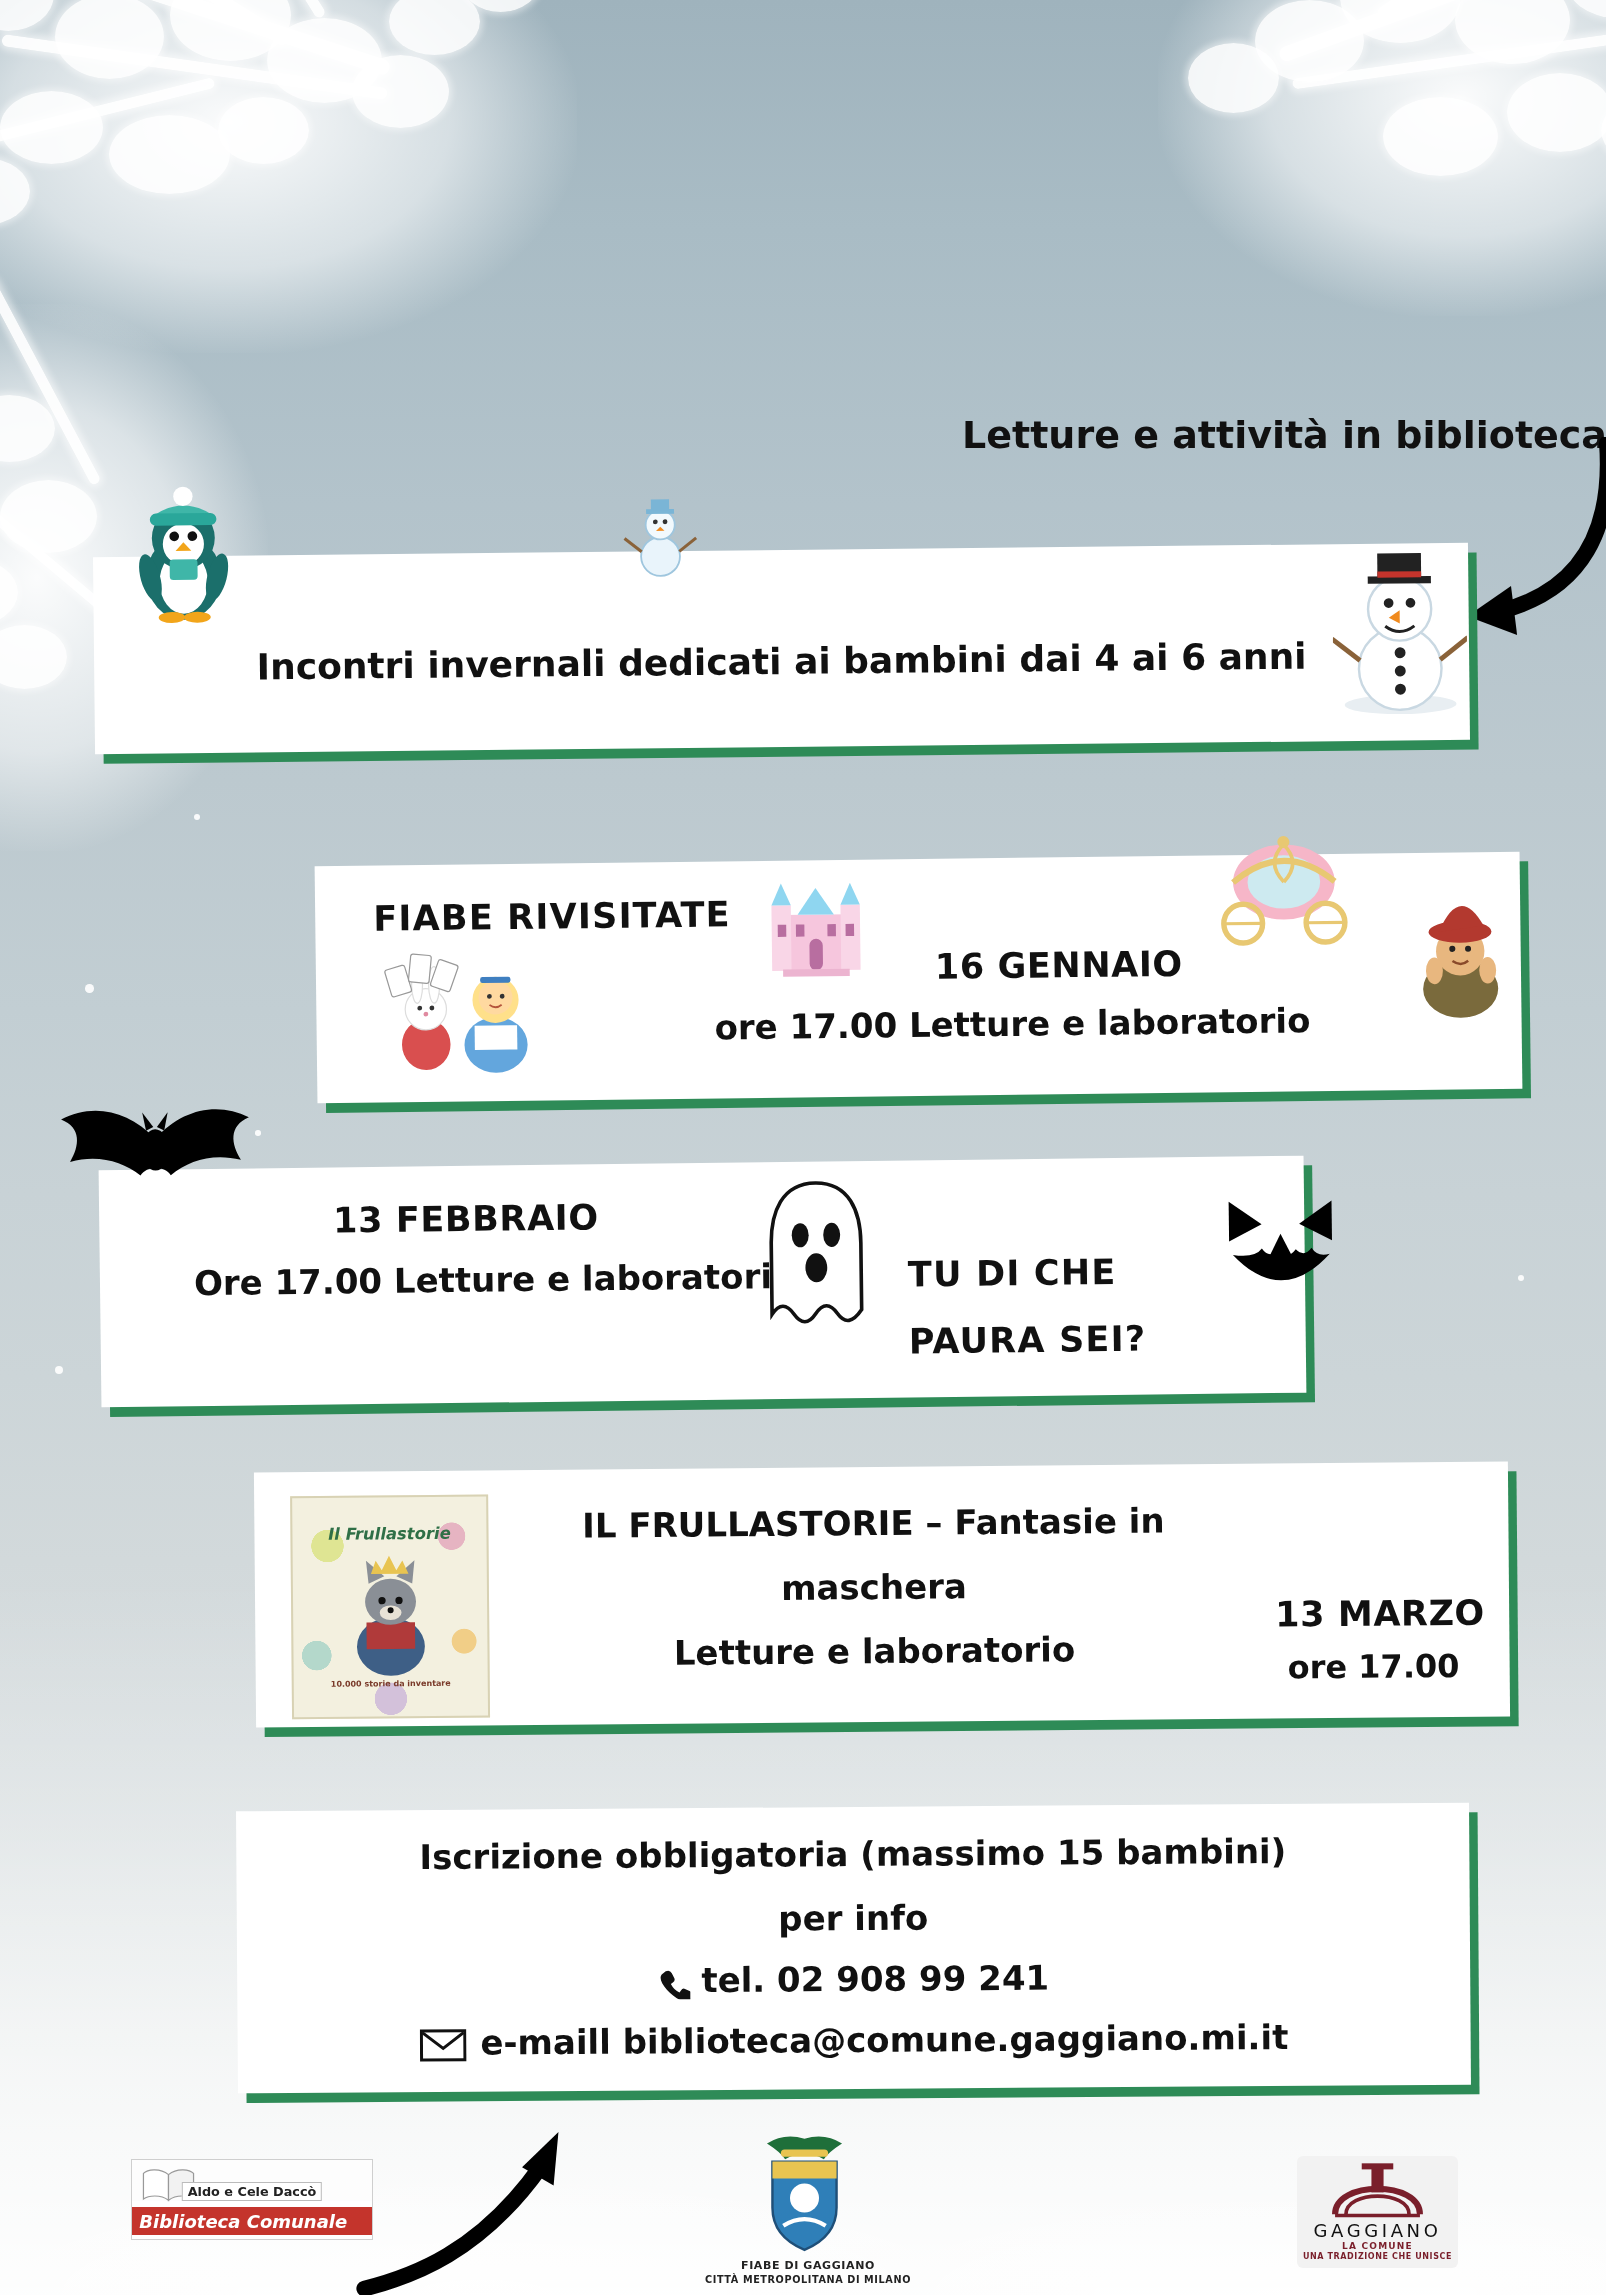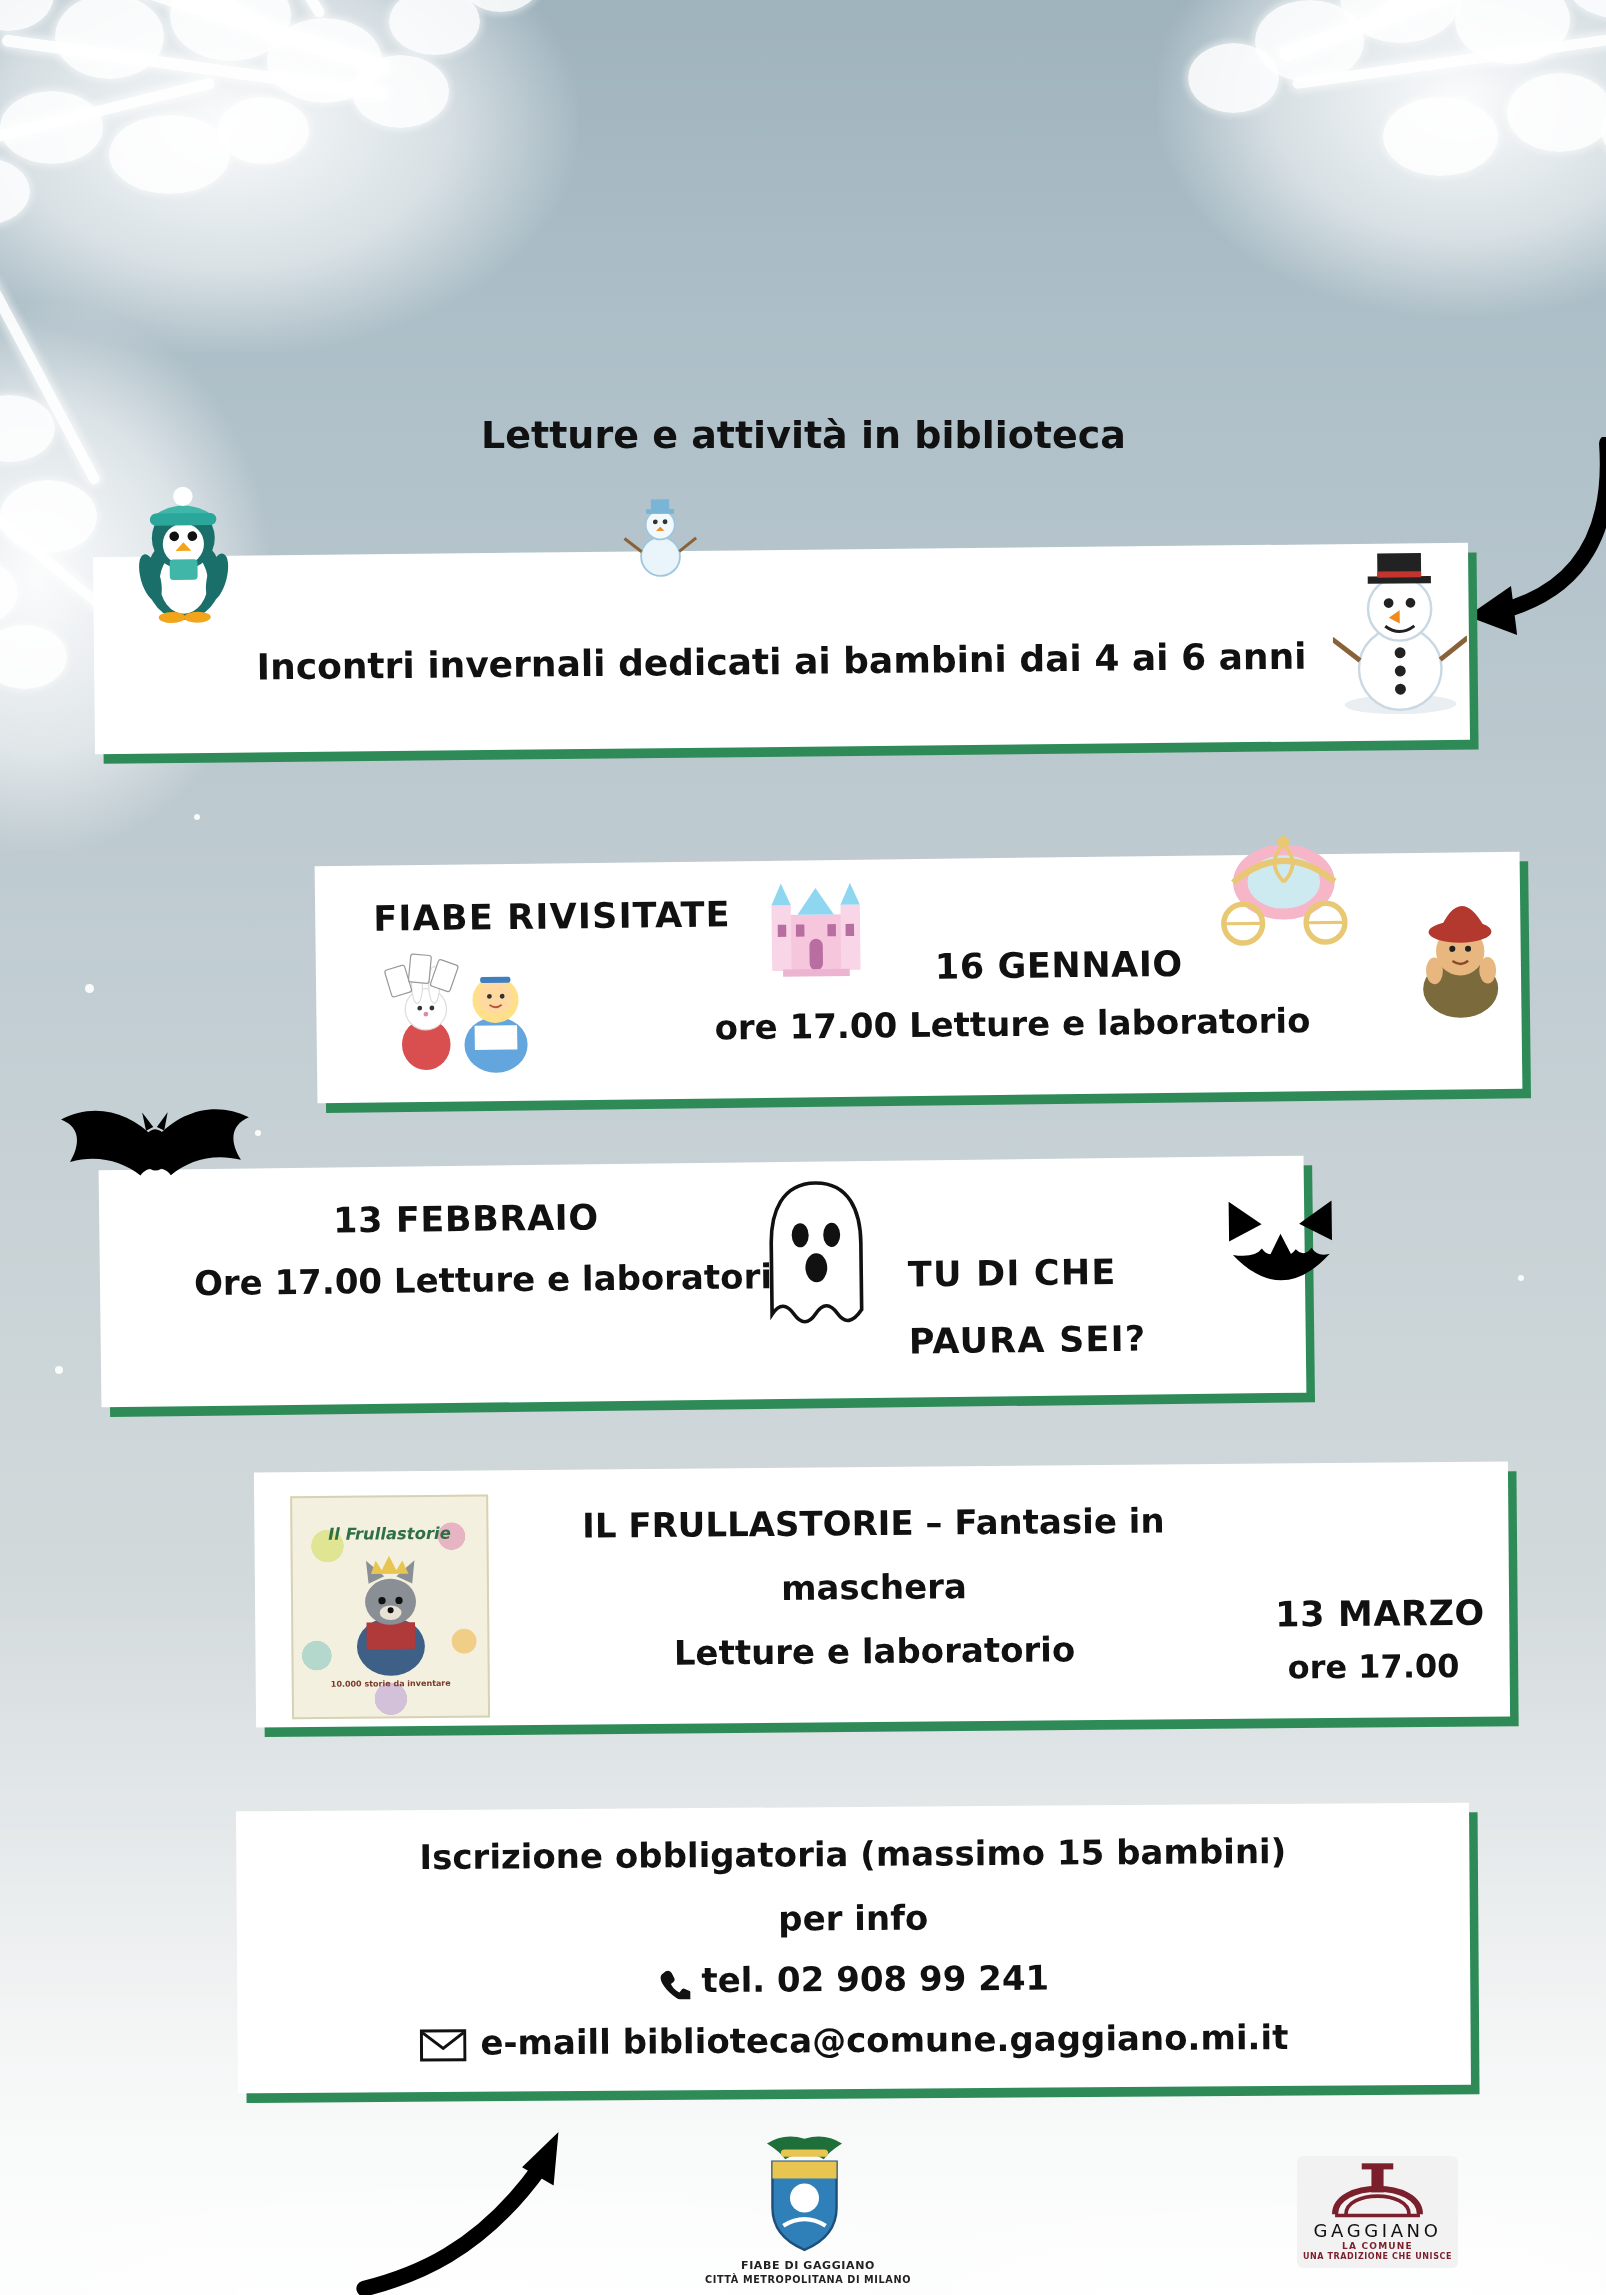--- a/index.html
+++ b/index.html
@@ -101,21 +101,21 @@
       3px 0 0 #ffffff, -3px 0 0 #ffffff, 0 3px 0 #ffffff, 0 -3px 0 #ffffff,
       2.4px 2.4px 0 #ffffff, -2.4px 2.4px 0 #ffffff, 2.4px -2.4px 0 #ffffff, -2.4px -2.4px 0 #ffffff,
       4.3px 4.9px 8.5px rgba(80,110,130,0.45);
     white-space: nowrap;
   }
   .subtitle {
     position: absolute;
     top: 413px;
     left: 0;
     width: 100%;
-    text-align: center;
+    text-align: right;
     font-family: "DejaVu Sans", sans-serif;
     font-weight: bold;
     font-size: 38px;
     color: #111;
   }
 
   
   .card {
     position: absolute;
     background: #ffffff;
@@ -529,20 +529,31 @@
         </svg><span>e-maill biblioteca@comune.gaggiano.mi.it</span>
       </div>
     </div>
   </div>
 
   <svg class="arrow-bottom" viewBox="0 0 440 360">
     <path d="M40 350 C 120 330, 230 290, 330 150" stroke="#000" stroke-width="26" fill="none" stroke-linecap="round"></path>
     <polygon points="300,150 360,92 352,180" fill="#000"></polygon>
   </svg>
 
+  <div class="logo" id="logo-biblioteca">
+    <div id="logo-biblio-top"></div>
+    <svg style="position:absolute;left:8.5px;top:6px;width:55px;height:38px;" viewBox="0 0 90 62">
+      <path d="M45 14 C30 2, 10 6, 4 12 L4 54 C12 48, 32 46, 45 56 Z" fill="#ffffff" stroke="#999" stroke-width="2"></path>
+      <path d="M45 14 C60 2, 80 6, 86 12 L86 54 C78 48, 58 46, 45 56 Z" fill="#f2f2f2" stroke="#999" stroke-width="2"></path>
+    </svg>
+    <div id="logo-biblio-name">Aldo e Cele Daccò</div>
+    <div id="logo-biblio-bar">
+      <span>Biblioteca Comunale</span>
+    </div>
+  </div>
 
   <svg class="logo" id="logo-comune" viewBox="0 0 190 200">
     <path d="M95 6 q34 -10 62 8 q-22 14 -30 26 q-32 -18 -64 0 q-8 -12 -30 -26 q28 -18 62 -8 Z" fill="#1f6f3a"></path>
     <path d="M42 44 L148 44 L148 120 Q148 168 95 190 Q42 168 42 120 Z" fill="#2f7fb8" stroke="#1f4f78" stroke-width="4"></path>
     <path d="M42 44 L148 44 L148 72 L42 72 Z" fill="#e8c451"></path>
     <circle cx="95" cy="104" r="24" fill="#ffffff"></circle>
     <path d="M60 150 q35 -22 70 0" stroke="#ffffff" stroke-width="7" fill="none"></path>
     <rect x="56" y="24" width="78" height="12" rx="6" fill="#e8c451"></rect>
   </svg>
   <div id="comune-caption1">FIABE DI GAGGIANO</div>

